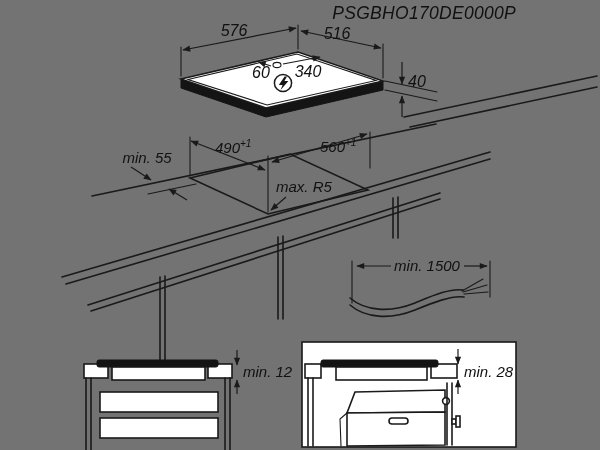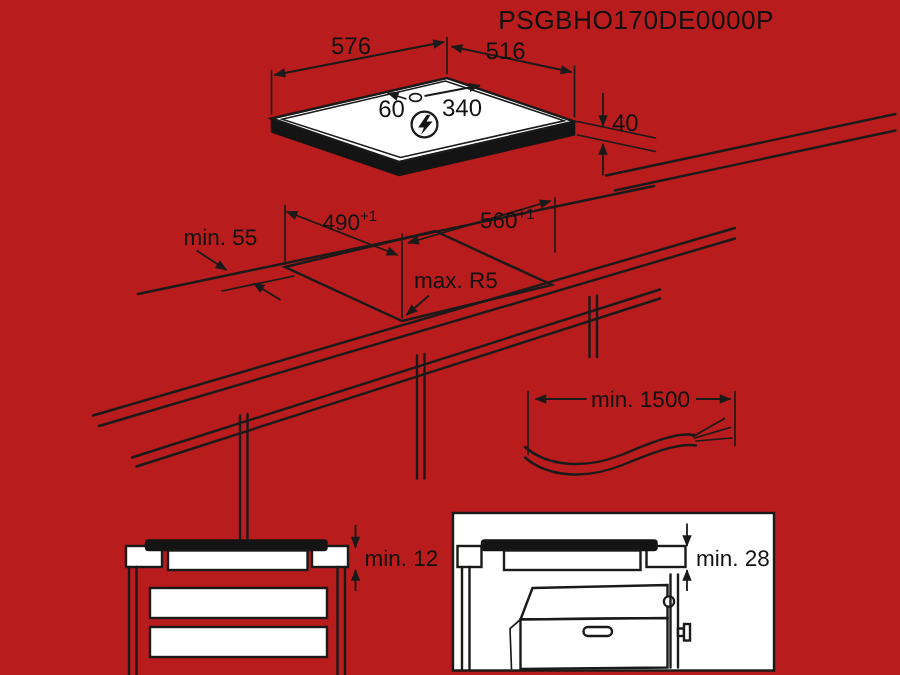--- a/index.html
+++ b/index.html
@@ -1,17 +1,17 @@
 <!DOCTYPE html>
 <html><head>
 <meta charset="utf-8">
 <style>
   html,body{margin:0;padding:0;background:#fff;}
-  .page{position:relative;width:600px;height:450px;background:#b91c1c;overflow:hidden;
-        font-family:"Liberation Sans", sans-serif;}
+  .page{position:relative;width:600px;height:450px;background:#737373;overflow:hidden;
+        font-family:"Liberation Sans", sans-serif;font-style:italic;}
   svg{position:absolute;left:0;top:0;}
   text{fill:#111;font-family:"Liberation Sans", sans-serif;}
   .ln{stroke:#1a1a1a;stroke-width:1.6;fill:none;stroke-linecap:round;}
   .thin{stroke:#1a1a1a;stroke-width:1.1;fill:none;stroke-linecap:round;}
   .dim{stroke:#1a1a1a;stroke-width:1.2;fill:none;}
   .wht{fill:#fff;stroke:#1a1a1a;stroke-width:1.6;}
   .blk{fill:#141414;stroke:#141414;}
   .t16{font-size:16px;}
   .t15{font-size:15px;}
   .t17{font-size:17.5px;letter-spacing:.3px;}

